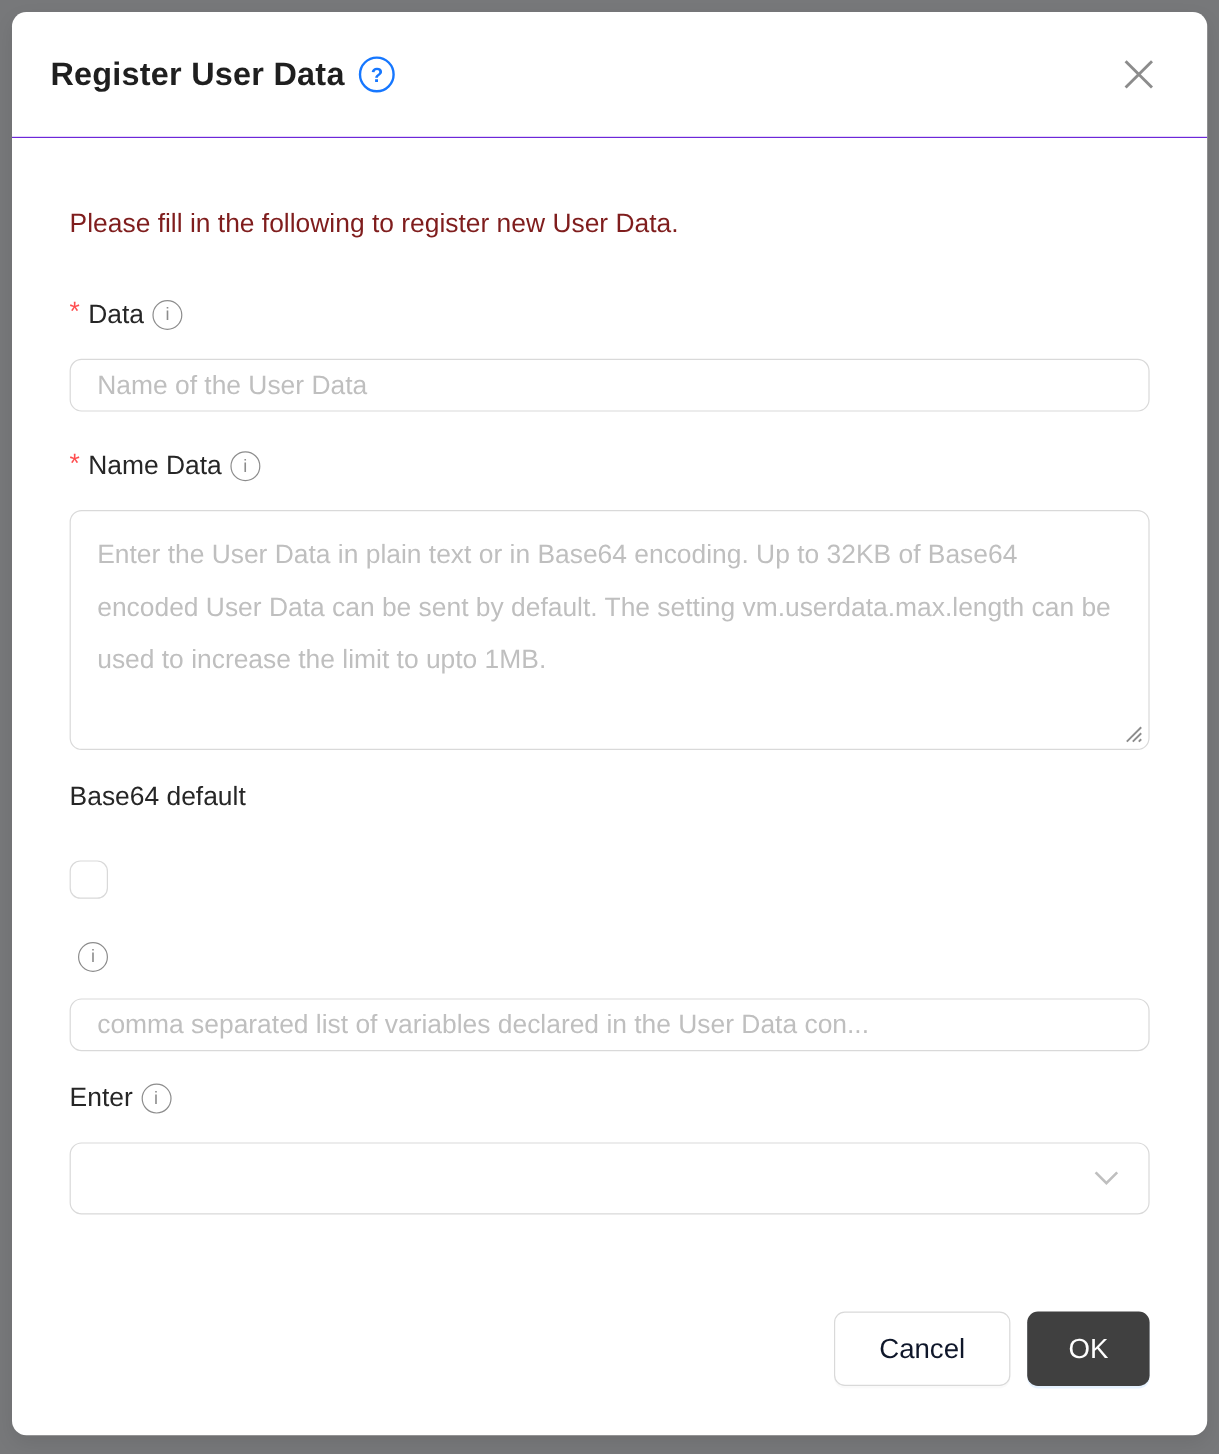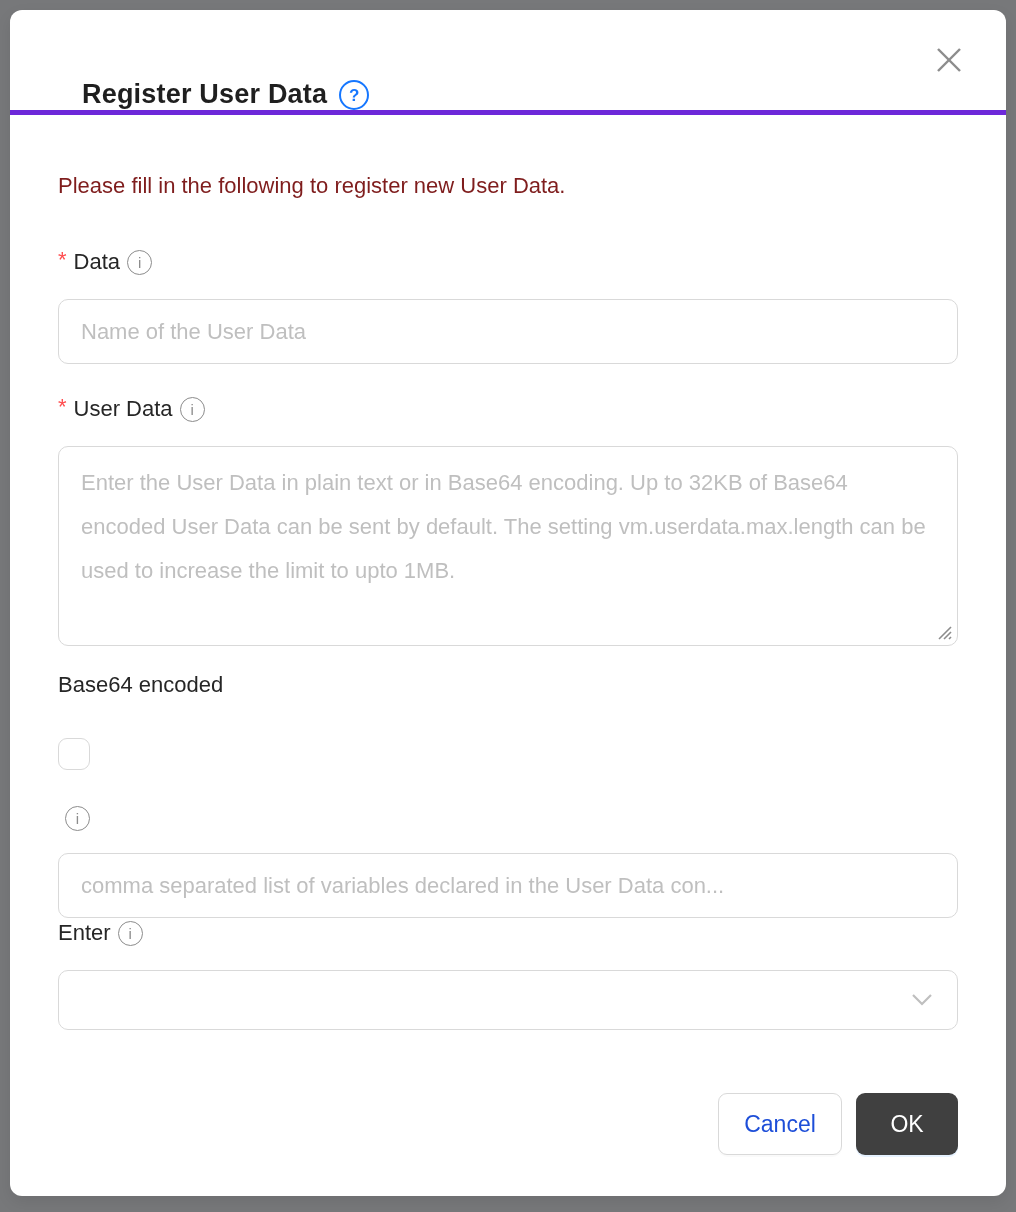--- a/index.html
+++ b/index.html
@@ -22,23 +22,23 @@
     display: flex;
     flex-direction: column;
     overflow: hidden;
     box-shadow: 0 6px 16px rgba(0,0,0,0.08);
   }
   
   .modal-header {
     height: 105px;
     flex: 0 0 auto;
     display: flex;
-    align-items: flex-end;
-    padding: 0 72px;
-    border-bottom: 5px solid #6d28d9;
+    align-items: center;
+    padding: 0 32px;
+    border-bottom: 1px solid #6d28d9;
     position: relative;
   }
   .modal-title {
     font-size: 27px;
     font-weight: 700;
     color: #1f1f1f;
     letter-spacing: 0.2px;
   }
   .help-icon {
     width: 30px;
@@ -105,21 +105,21 @@
     font-style: normal;
     display: inline-flex;
     align-items: center;
     justify-content: center;
     margin-left: 7px;
     line-height: 1;
     flex: 0 0 auto;
   }
   .text-input {
     width: 100%;
-    height: 65px;
+    height: 44px;
     border: 1.5px solid #d9d9d9;
     border-radius: 10px;
     padding: 0 22px;
     font-size: 22px;
     font-family: inherit;
     color: #262626;
     outline: none;
     background: #fff;
   }
   .text-input::placeholder, .user-data-textarea::placeholder {
@@ -157,21 +157,21 @@
   .checkbox-label { margin-bottom: 38px; }
   .checkbox {
     width: 32px;
     height: 32px;
     border: 1.5px solid #d9d9d9;
     border-radius: 9px;
     background: #fff;
     margin-bottom: 36px;
     cursor: pointer;
   }
-  .params-input { }
+  .params-input { margin-bottom: 24px; }
   .domain-select {
     width: 100%;
     height: 60px;
     border: 1.5px solid #d9d9d9;
     border-radius: 10px;
     background: #fff;
     display: flex;
     align-items: center;
     justify-content: flex-end;
     padding: 0 24px;
@@ -193,22 +193,22 @@
     font-family: inherit;
     cursor: pointer;
     display: inline-flex;
     align-items: center;
     justify-content: center;
     line-height: 1;
   }
   .btn-cancel {
     background: #ffffff;
     border: 1.5px solid #d9d9d9;
-    color: #1d4ed8;
-    width: 124px;
+    color: #0f172a;
+    width: 147px;
     box-shadow: 0 2px 0 rgba(0,0,0,0.02);
   }
   .btn-ok {
     background: #404040;
     border: none;
     color: #ffffff;
     width: 102px;
     box-shadow: 0 2px 0 rgba(5,125,255,0.1);
   }
 </style>
@@ -236,35 +236,35 @@
     <div class="field-label">
       <span class="required-mark">*</span>
       <span>Data</span>
       <span class="info-icon">i</span>
     </div>
     <input class="text-input name-input" type="text" placeholder="Name of the User Data" style="">
 
     
     <div class="field-label">
       <span class="required-mark">*</span>
-      <span>User Data</span>
+      <span>Name Data</span>
       <span class="info-icon">i</span>
     </div>
     <div class="textarea-wrap">
       <textarea class="user-data-textarea" placeholder="Enter the User Data in plain text or in Base64 encoding. Up to 32KB of Base64 encoded User Data can be sent by default. The setting vm.userdata.max.length can be used to increase the limit to upto 1MB." style=""></textarea>
       <svg class="resize-handle" width="22" height="22" viewBox="0 0 22 22">
         <line x1="8" y1="20" x2="20" y2="8" stroke="#8c8c8c" stroke-width="1.6"></line>
         <line x1="13" y1="20" x2="20" y2="13" stroke="#8c8c8c" stroke-width="1.6"></line>
         <line x1="18" y1="20" x2="20" y2="18" stroke="#8c8c8c" stroke-width="1.6"></line>
       </svg>
     </div>
 
     
     <div class="field-label checkbox-label">
-      <span>Base64 encoded</span>
+      <span>Base64 default</span>
     </div>
     <div class="checkbox" role="checkbox" aria-checked="false"></div>
 
     
     <div class="field-label">
       <span class="info-icon">i</span>
     </div>
     <input class="text-input params-input" type="text" placeholder="comma separated list of variables declared in the User Data con..." style="">
 
     

